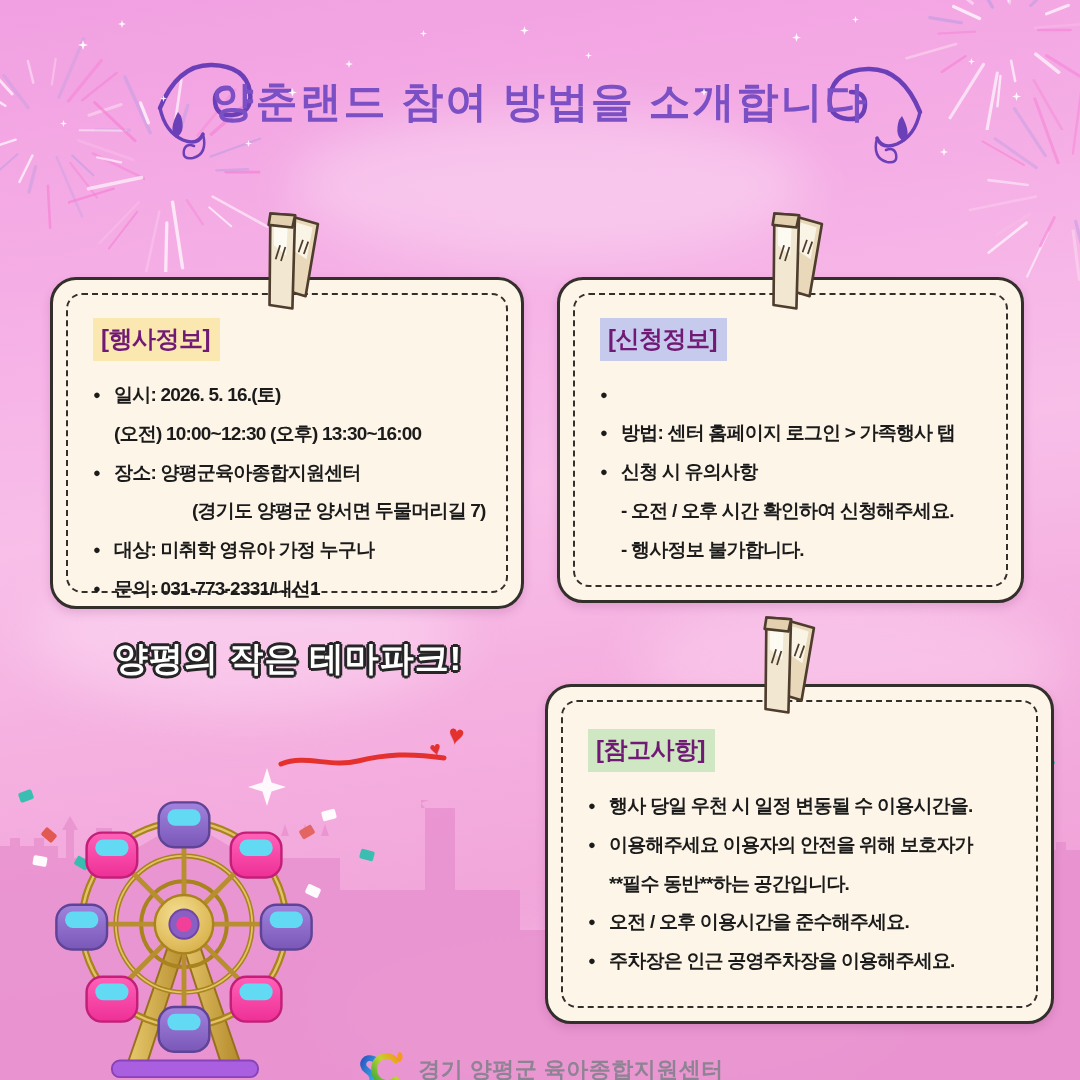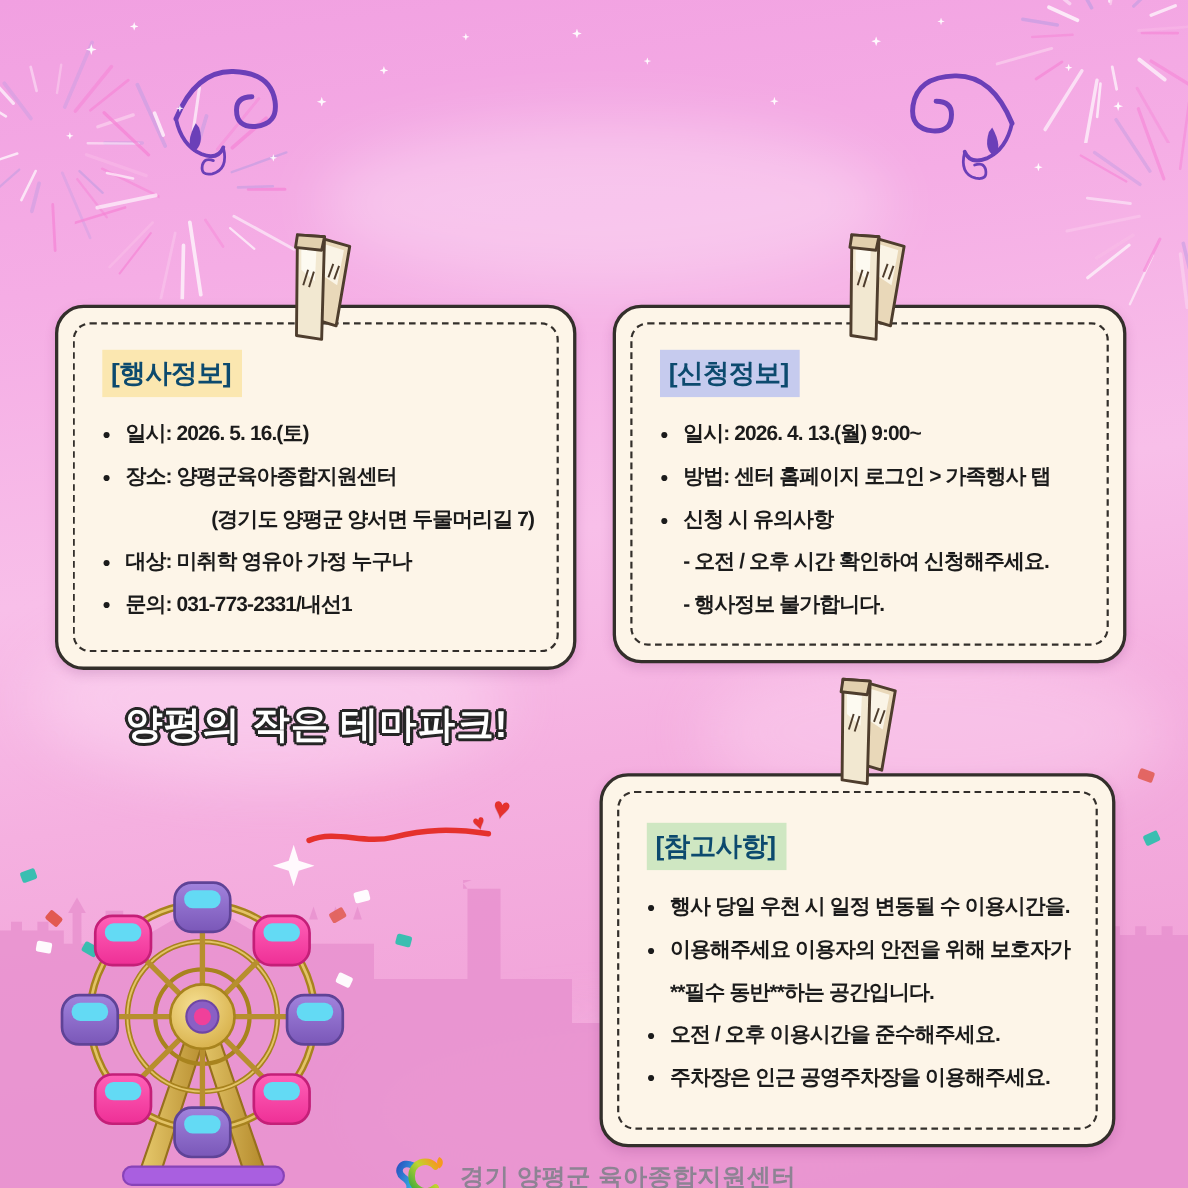--- a/index.html
+++ b/index.html
@@ -17,21 +17,21 @@
   .title{position:absolute;left:0;top:74px;width:100%;text-align:center;
     font-size:42px;font-weight:800;letter-spacing:2px;color:#7b50c5;}
   .swirl{position:absolute;width:120px;height:110px;}
   .swirl.left{left:148px;top:52px;}
   .swirl.right{left:812px;top:56px;transform:scaleX(-1);}
   
   .card{position:absolute;background:#fdf5e8;border:3px solid #332f2b;border-radius:26px;
     box-shadow:0 4px 10px rgba(120,40,110,.18);}
   .card-inner{position:absolute;inset:13px;border:2.5px dashed #332f2b;border-radius:16px;pointer-events:none;}
   .card-content{position:absolute;inset:0;padding:38px 22px 0 40px;}
-  .card-chip{display:inline-block;font-size:24px;font-weight:800;letter-spacing:-.5px;color:#0c4a6e;
+  .card-chip{display:inline-block;font-size:24px;font-weight:800;letter-spacing:-.5px;color:#701a75;
     padding:5px 10px 6px 8px;margin-bottom:22px;}
   .chip-event{background:#fbe7b0;}
   .chip-apply{background:#c6cbee;}
   .chip-notes{background:#cfe7c2;}
   .card-line{display:flex;align-items:flex-start;gap:14px;margin-bottom:15px;
     font-size:19px;font-weight:700;letter-spacing:-.8px;color:#1b1b1b;white-space:nowrap;line-height:1.25;}
   .bullet-dot{font-size:13px;line-height:1.8;}
   .indent-1 .bullet-dot{visibility:hidden;}
   .indent-2 .bullet-dot{visibility:hidden;}
   .indent-2{margin-left:78px;}
@@ -194,32 +194,37 @@
   </svg>
   <svg class="swirl right" viewBox="0 0 120 110">
     <g fill="none" stroke="#6b3fb8" stroke-linecap="round">
       <path d="M12,56 Q30,12 64,13 Q98,14 102,40 Q105,61 84,63 Q67,64 67,48 Q67,36 81,36" stroke-width="4.5"></path>
       <path d="M12,56 Q17,80 35,88 Q50,94 55,82" stroke-width="3.5"></path>
       <path d="M55,82 Q60,102 45,106 Q34,108 36,98 Q38,91 46,94" stroke-width="2.5"></path>
       <path d="M30,60 Q20,78 28,86 Q38,80 33,64 Z" fill="#6b3fb8" stroke="none"></path>
     </g>
   </svg>
 
+  <div class="title">양춘랜드 참여 방법을 소개합니다</div>
 
   <div class="card" style="left:50px;top:277px;width:468px;height:326px;">
     <div class="card-inner"></div>
     <div class="card-content">
       <span class="card-chip chip-event">[행사정보]</span>
       <div>
 
           <div class="card-line indent-0">
             <span class="bullet-dot">●</span>
             <span class="line-text">일시: 2026. 5. 16.(토)</span>
           </div>
 
+          <div class="card-line indent-1">
+            <span class="bullet-dot">●</span>
+            <span class="line-text">(오전) 10:00~12:30  (오후) 13:30~16:00</span>
+          </div>
 
           <div class="card-line indent-0">
             <span class="bullet-dot">●</span>
             <span class="line-text">장소: 양평군육아종합지원센터</span>
           </div>
 
           <div class="card-line indent-2">
             <span class="bullet-dot">●</span>
             <span class="line-text">(경기도 양평군 양서면 두물머리길 7)</span>
           </div>
@@ -238,21 +243,20 @@
   </div>
 
   <div class="card" style="left:557px;top:277px;width:461px;height:320px;">
     <div class="card-inner"></div>
     <div class="card-content">
       <span class="card-chip chip-apply">[신청정보]</span>
       <div>
 
           <div class="card-line indent-0">
             <span class="bullet-dot">●</span>
-            <span class="line-text">일시: 2026. 4. 13.(월) 9:00~</span>
           </div>
 
           <div class="card-line indent-0">
             <span class="bullet-dot">●</span>
             <span class="line-text">방법: 센터 홈페이지 로그인 &gt; 가족행사 탭</span>
           </div>
 
           <div class="card-line indent-0">
             <span class="bullet-dot">●</span>
             <span class="line-text">신청 시 유의사항</span>
@@ -264,21 +268,21 @@
           </div>
 
           <div class="card-line indent-1">
             <span class="bullet-dot">●</span>
             <span class="line-text">- 행사정보 불가합니다.</span>
           </div>
         </div>
     </div>
   </div>
 
-  <div class="card" style="left:545px;top:703px;width:463px;height:334px;">
+  <div class="card" style="left:545px;top:684px;width:463px;height:334px;padding-left:40px;">
     <div class="card-inner"></div>
     <div class="card-content" style="padding-top:42px;">
       <span class="card-chip chip-notes">[참고사항]</span>
       <div>
 
           <div class="card-line indent-0">
             <span class="bullet-dot">●</span>
             <span class="line-text">행사 당일 우천 시 일정 변동될 수 이용시간을.</span>
           </div>
 

